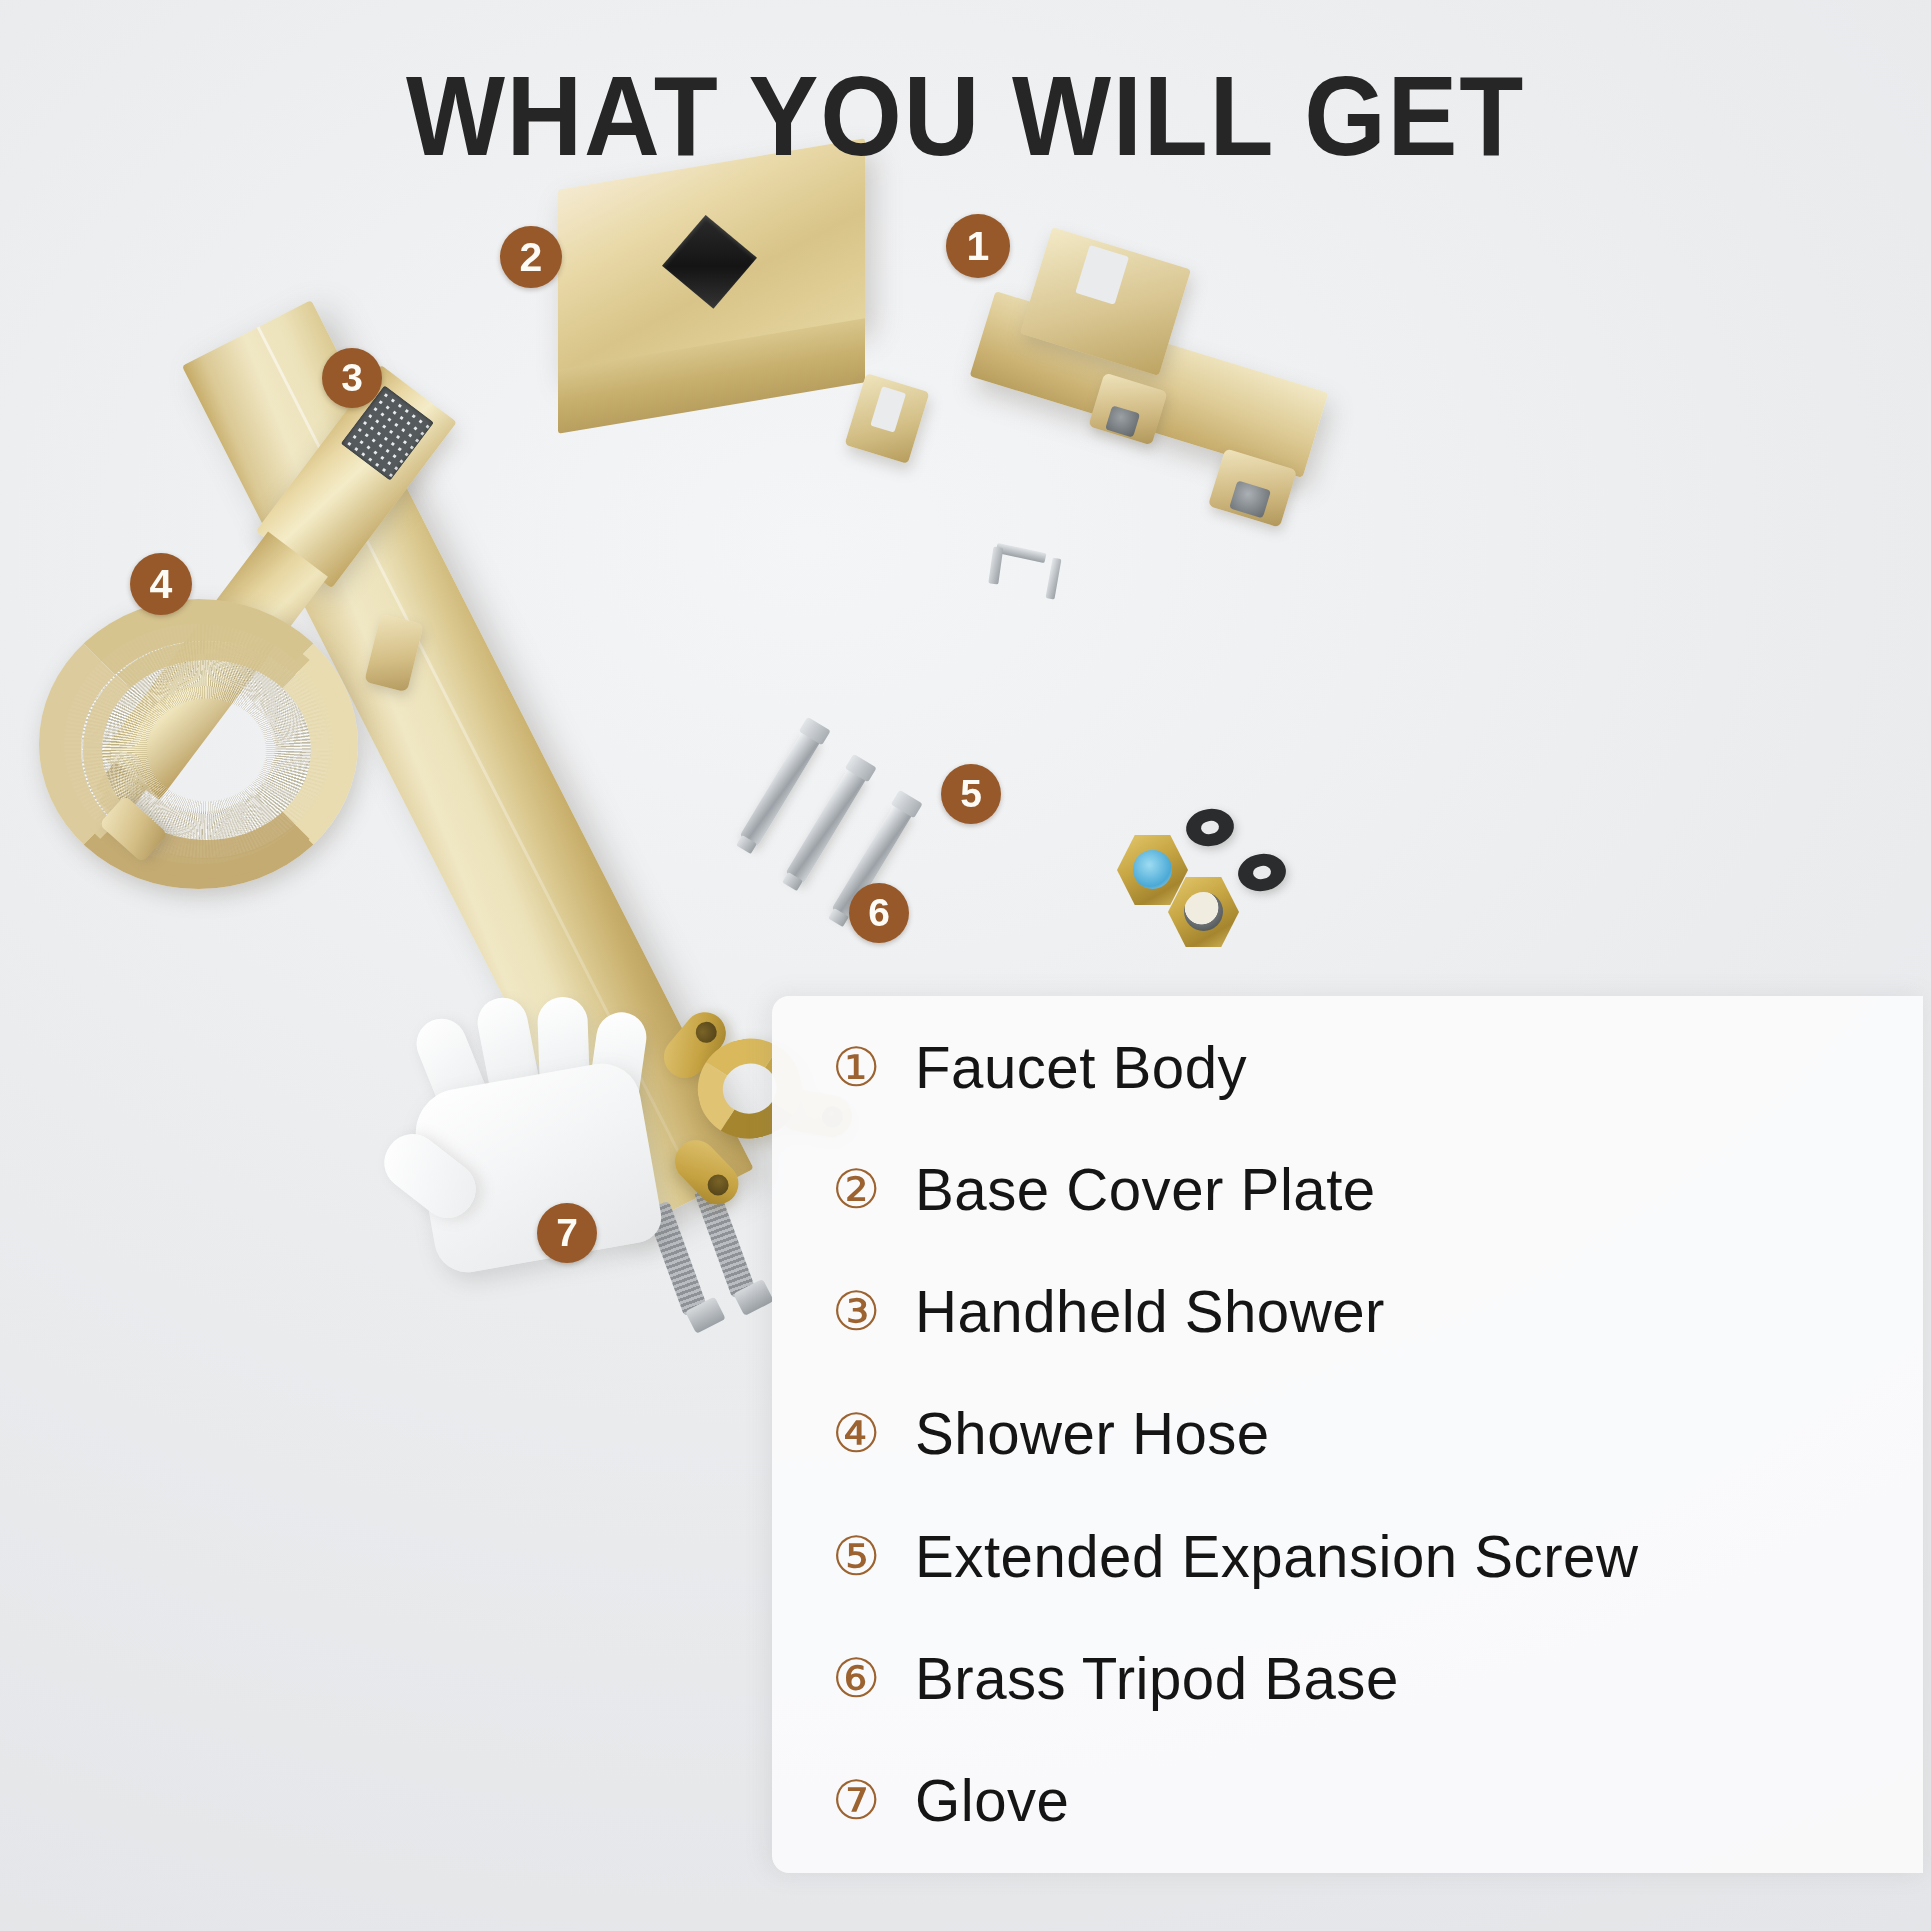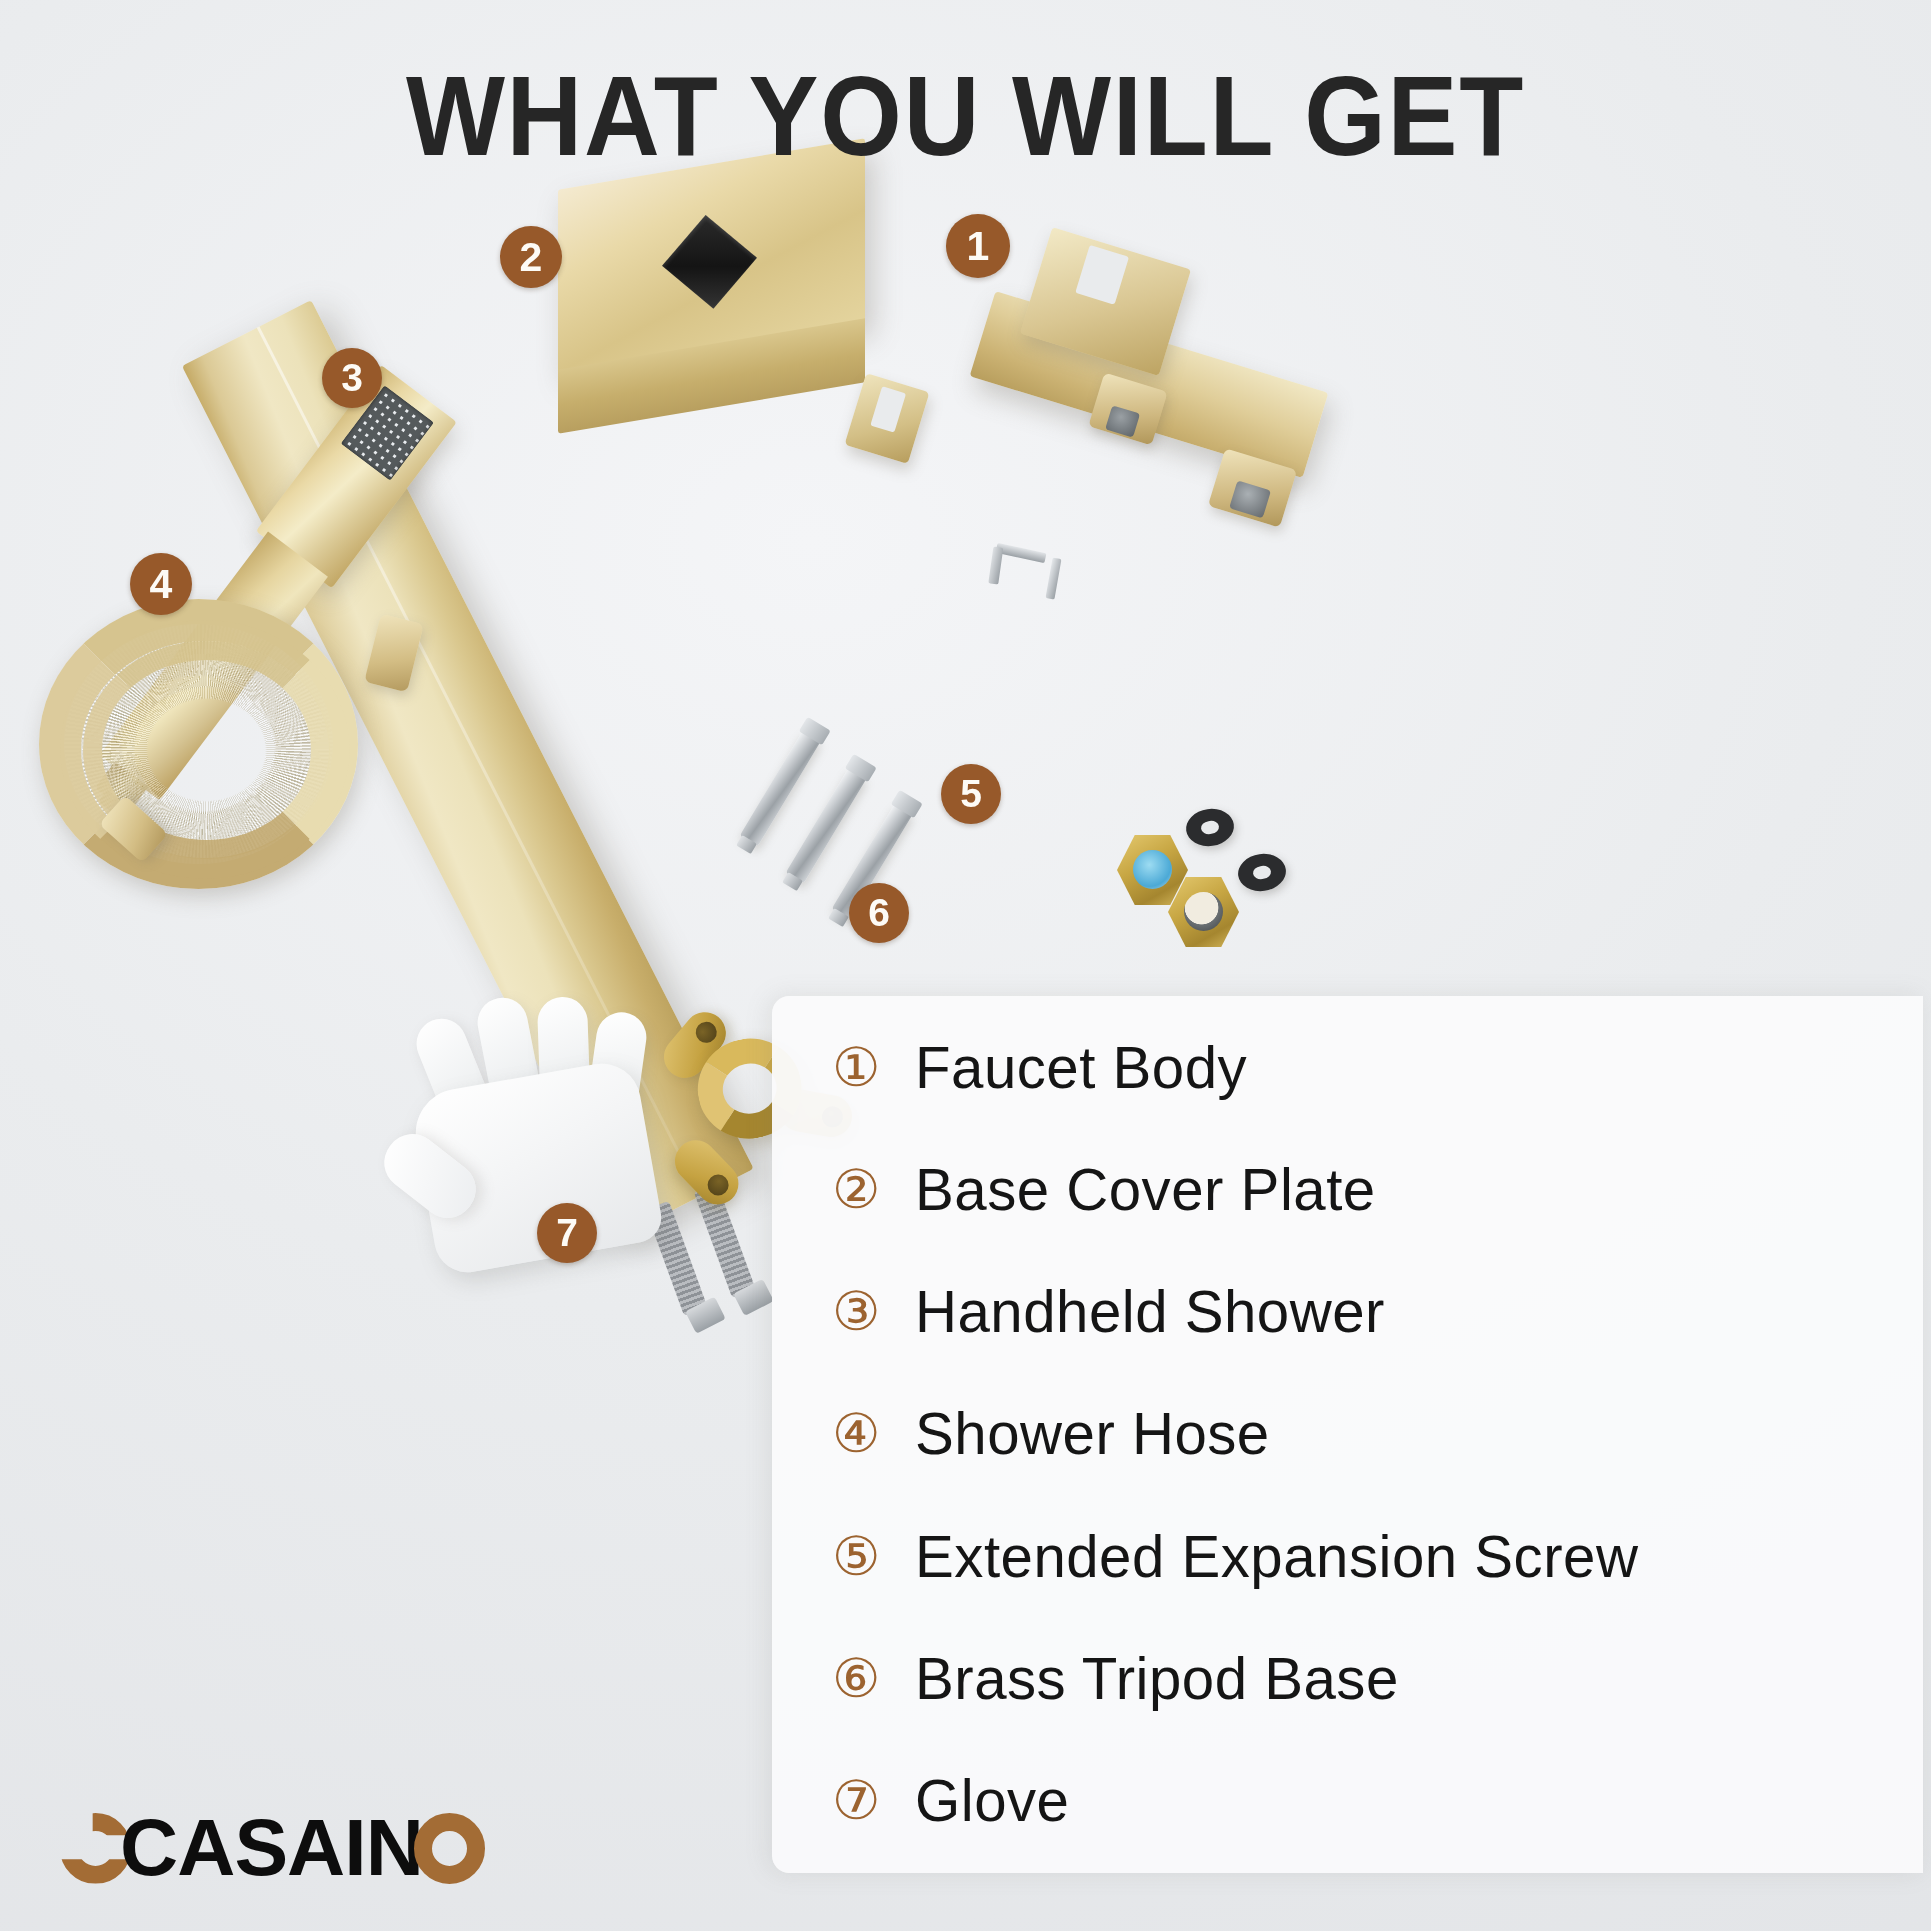--- a/index.html
+++ b/index.html
@@ -514,20 +514,15 @@
     <div class="legend-row">
       <span class="legend-num">⑥</span>
       <span class="legend-label">Brass Tripod Base</span>
     </div>
     <div class="legend-row">
       <span class="legend-num">⑦</span>
       <span class="legend-label">Glove</span>
     </div>
   </div>
 
-  <div id="logo">
-    <span class="logo-ring left"></span>
-    <span class="logo-text">CASAIN</span>
-    <span class="logo-ring right"></span>
-  </div>
 
 </div>
 
 
 </body></html>

